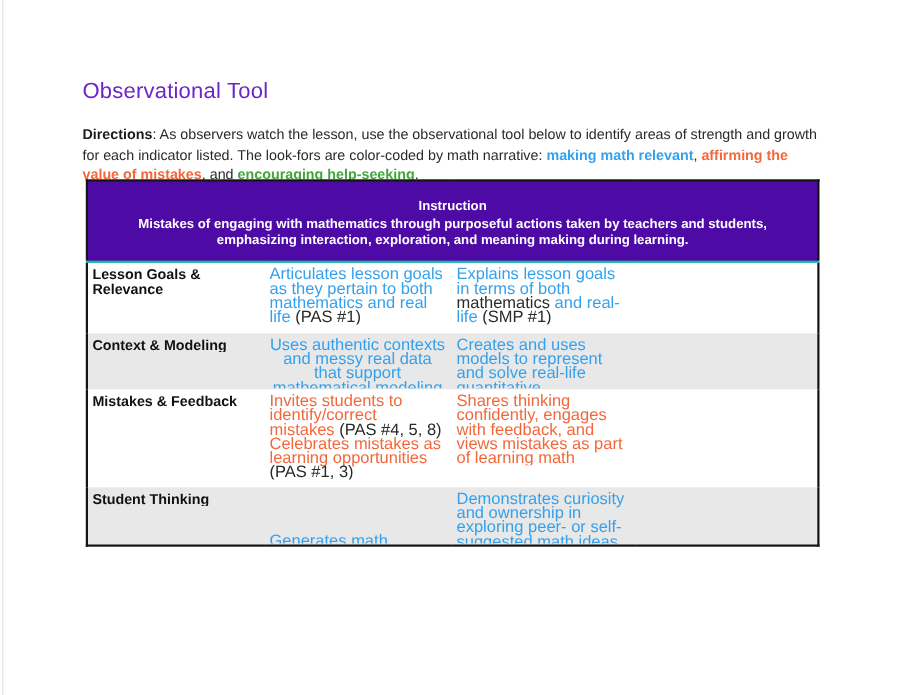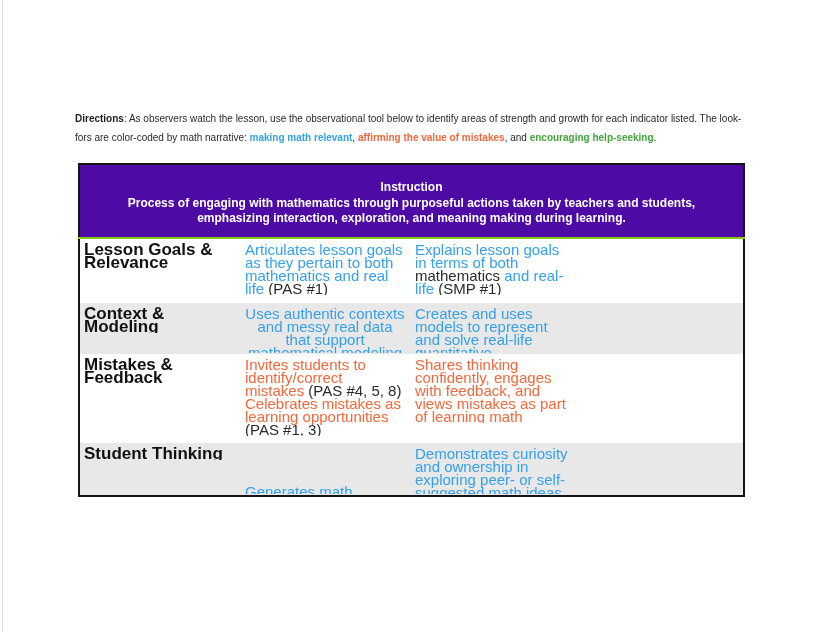--- a/index.html
+++ b/index.html
@@ -3,76 +3,77 @@
 <meta charset="utf-8">
 <style>
   html,body{margin:0;padding:0;background:#ffffff;width:818px;height:632px;overflow:hidden;
     font-family:"Liberation Sans", sans-serif;}
   .page{position:relative;width:818px;height:632px;background:#fff;}
   .page-edge{position:absolute;left:2px;top:0;bottom:0;width:1px;background:#e2e2e2;}
 
   .doc-title{position:absolute;left:75px;top:72px;font-size:20px;font-weight:400;
     color:var(--title-purple);letter-spacing:.2px;}
 
-  .directions{position:absolute;left:75px;top:100px;width:672px;font-size:10px;
+  .directions{position:absolute;left:75px;top:100px;width:672px;font-size:13px;
     line-height:18.5px;color:#2a2a2a;}
 
   .seg-plain{color:#2a2a2a;}
   .seg-bold{color:#1c1c1c;font-weight:700;}
   .seg-blue{color:var(--blue);}
   .seg-orange{color:var(--orange);}
   .seg-blue-bold{color:var(--blue);font-weight:700;}
   .seg-orange-bold{color:var(--orange);font-weight:700;}
   .seg-green-bold{color:var(--green);font-weight:700;}
 
   table.obs{position:absolute;left:78px;top:163px;border-collapse:collapse;table-layout:fixed;
     width:665px;border:2px solid #141414;}
   table.obs col.c1{width:162px;} table.obs col.c2{width:170px;}
   table.obs col.c3{width:168px;} table.obs col.c4{width:165px;}
 
   th.banner{background:var(--purple);color:#fff;text-align:center;font-size:12px;font-weight:700;
-    line-height:15.5px;padding:15px 28px 10px;border-bottom:2px solid #84cc16;}
+    line-height:15.5px;padding:15px 28px 10px;border-bottom:2px solid #14b8a6;}
   th.banner .banner-title{display:block;}
 
   tr.colhead th{background:var(--purple);color:#fff;text-align:left;font-size:12px;font-weight:700;
     height:40px;vertical-align:middle;padding:0 4px 0 4px;border-bottom:2px solid #141414;}
   tr.colhead th.col-indicator{border-right:2px solid #141414;}
 
   tbody td{vertical-align:top;padding:4px 6px 0 4px;font-size:15px;line-height:13px;color:#1d1d1f;}
-  tbody td.ind{font-size:17px;font-weight:700;color:#111;padding-left:4px;}
+  tbody td.ind{font-size:13px;font-weight:700;color:#111;padding-left:4px;}
   tbody tr.alt{background:var(--row-gray);}
   tr.row-1{height:65px;} tr.row-2{height:51px;} tr.row-3{height:89px;} tr.row-4{height:53px;}
   .cellwrap{overflow:hidden;}
   tr.row-1 .cellwrap{max-height:59px;} tr.row-2 .cellwrap{max-height:46px;}
   tr.row-3 .cellwrap{max-height:84px;} tr.row-4 .cellwrap{max-height:47px;}
   .para + .para{}
 </style>
 </head>
 <body>
 
 <div class="page">
   <div class="page-edge"></div>
 
+  <div class="doc-title">Observational Tool</div>
 
   <p class="directions">
       <span class="para" style="display: block;"><span class="seg-bold">Directions</span><span class="seg-plain">: As observers watch the lesson, use the observational tool below to identify areas of strength and growth for each indicator listed. The look-fors are color-coded by math narrative: </span><span class="seg-blue-bold">making math relevant</span><span class="seg-plain">, </span><span class="seg-orange-bold">affirming the value of mistakes</span><span class="seg-plain">, and </span><span class="seg-green-bold">encouraging help-seeking</span><span class="seg-plain">.</span></span>
     </p>
 
   <table class="obs">
     <colgroup>
         <col class="c1">
         <col class="c2">
         <col class="c3">
         <col class="c4">
       </colgroup>
     <thead>
       <tr>
         <th class="banner" colspan="4">
           <span class="banner-title">Instruction</span>
-          <span>Process of engaging with mathematics through purposeful actions taken by teachers and students, emphasizing interaction, exploration, and meaning making during learning.</span>
+          <span>Mistakes of engaging with mathematics through purposeful actions taken by teachers and students, emphasizing interaction, exploration, and meaning making during learning.</span>
         </th>
       </tr>
     </thead>
     <tbody>
       <tr class="row-1">
         <td class="ind">
             <div class="cellwrap">Lesson Goals &amp; Relevance</div>
           </td>
         <td>
             <div class="cellwrap">

